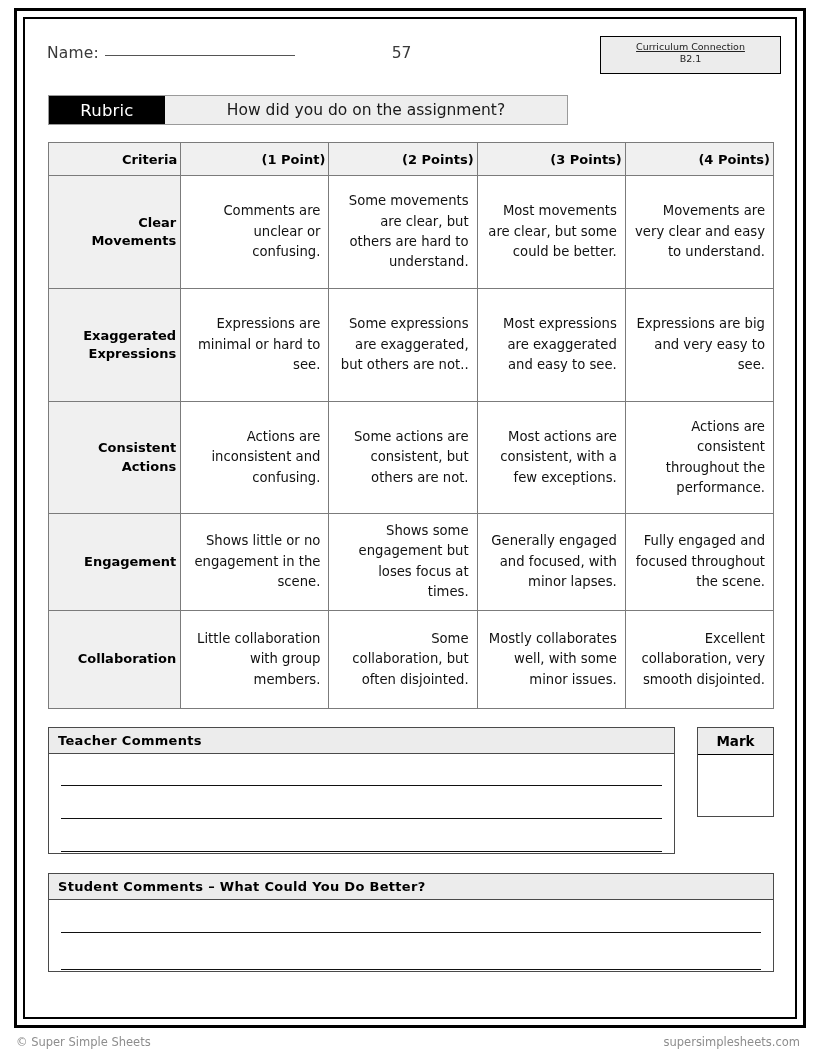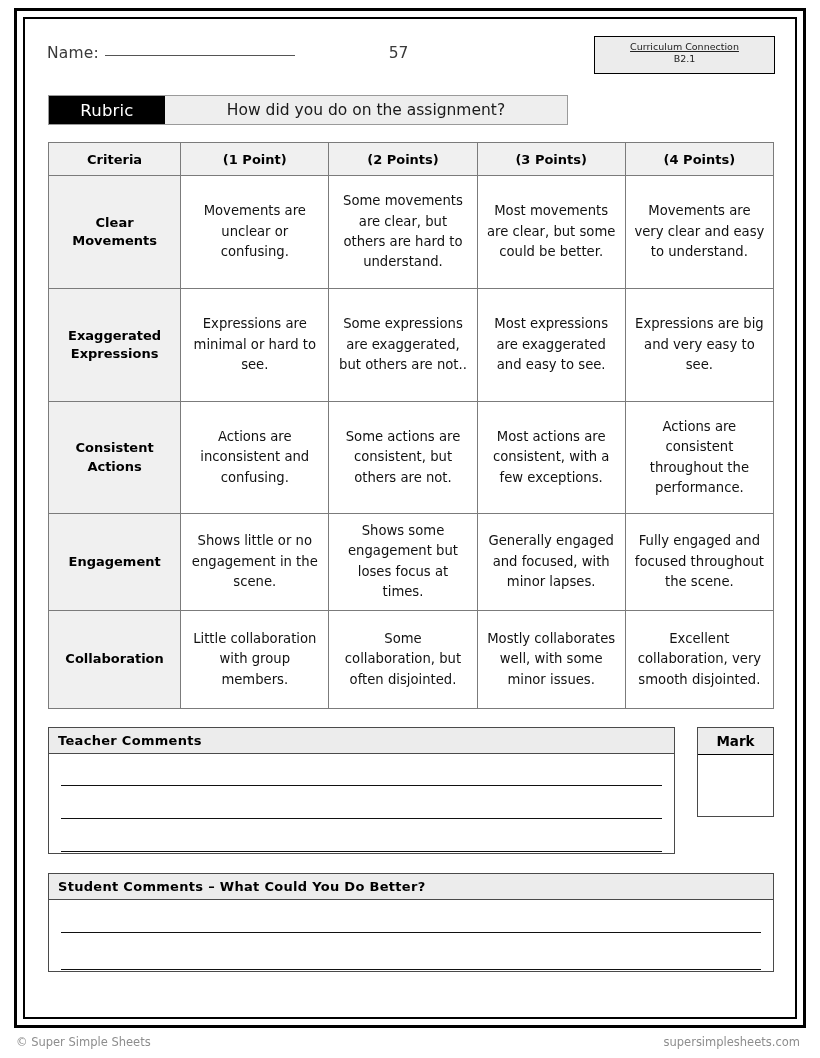--- a/index.html
+++ b/index.html
@@ -31,21 +31,21 @@
     left: 6px;
     top: 6px;
     right: 6px;
     bottom: 6px;
     border: 2px solid #000;
     background: #fff;
   }
   #page-body {
     position: absolute;
     left: 0; top: 0; right: 0; bottom: 0;
-    padding: 16px 18px 10px 18px;
+    padding: 16px 12px 10px 18px;
   }
 
   
   .hdr {
     position: relative;
     height: 54px;
   }
   .name-line {
     position: absolute;
     left: 4px;
@@ -127,21 +127,21 @@
   
   table.rubric {
     margin: 17px 0 0 5px;
     width: 726px;
     border-collapse: collapse;
     table-layout: fixed;
   }
   table.rubric th, table.rubric td {
     border: 1.3px solid #7b7b7b;
     vertical-align: middle;
-    text-align: center;
+    text-align: right;
   }
   table.rubric thead th {
     background: #f0f0f0;
     font-size: 13px;
     font-weight: bold;
     color: #000;
     height: 33px;
     padding: 2px 3px;
   }
   td.crit {
@@ -268,21 +268,21 @@
             <th>Criteria</th>
             <th>(1 Point)</th>
             <th>(2 Points)</th>
             <th>(3 Points)</th>
             <th>(4 Points)</th>
           </tr>
         </thead>
         <tbody>
           <tr class="r1">
             <td class="crit">Clear Movements</td>
-            <td class="desc">Movements are unclear or confusing.</td>
+            <td class="desc">Comments are unclear or confusing.</td>
             <td class="desc">Some movements are clear, but others are hard to understand.</td>
             <td class="desc">Most movements are clear, but some could be better.</td>
             <td class="desc">Movements are very clear and easy to understand.</td>
           </tr>
           <tr class="r2">
             <td class="crit">Exaggerated Expressions</td>
             <td class="desc">Expressions are minimal or hard to see.</td>
             <td class="desc">Some expressions are exaggerated, but others are not..</td>
             <td class="desc">Most expressions are exaggerated and easy to see.</td>
             <td class="desc">Expressions are big and very easy to see.</td>

